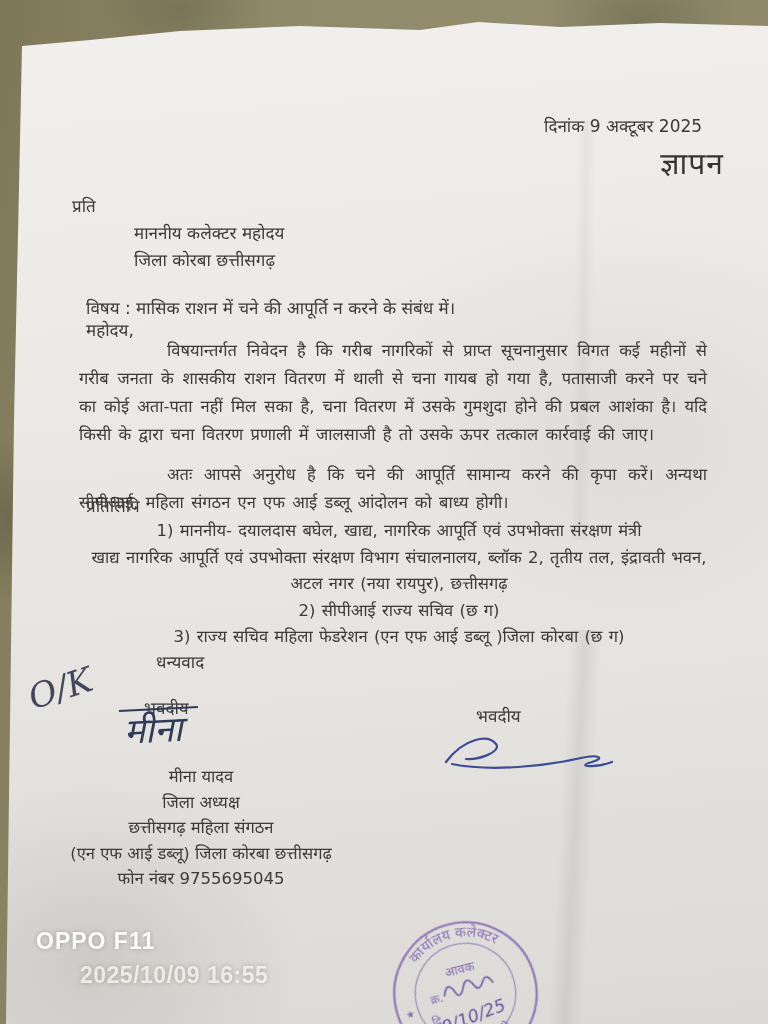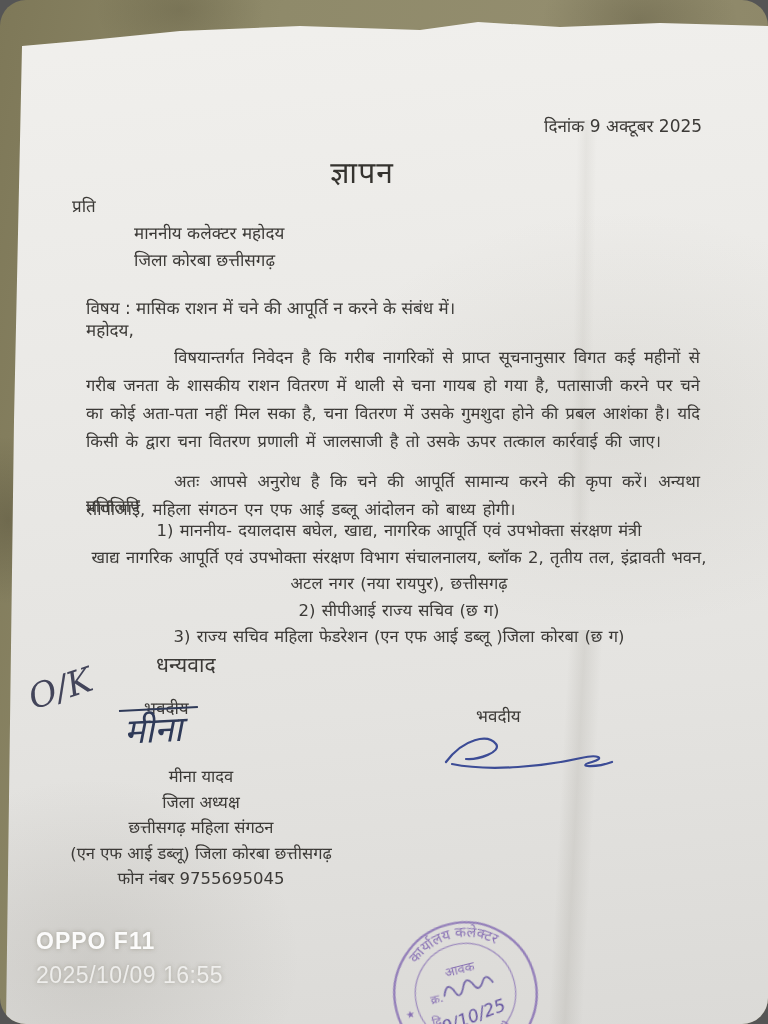--- a/index.html
+++ b/index.html
@@ -4,57 +4,56 @@
 <style>
   html,body{margin:0;padding:0;background:#555;}
   .photo{
     position:relative;width:768px;height:1024px;overflow:hidden;
     font-family:"DejaVu Sans",sans-serif;
     background:
       radial-gradient(140px 90px at 640px 20px, rgba(60,55,35,.25), transparent 70%),
       radial-gradient(120px 80px at 180px 10px, rgba(60,55,35,.20), transparent 70%),
       radial-gradient(90px 120px at 8px 520px, rgba(50,45,30,.25), transparent 70%),
       linear-gradient(100deg,#7e7858 0%, #8f8a6a 30%, #938d6e 60%, #8a8465 100%);
-    border-radius: 26px;
   }
   .paper{
     position:absolute;left:0;top:0;width:768px;height:1024px;
     clip-path:polygon(22px 46px,90px 40px,180px 31px,300px 26px,420px 30px,478px 22px,560px 27px,660px 23px,768px 26px,768px 1024px,6px 1024px,14px 420px);
     background:
       radial-gradient(420px 300px at 620px 420px, rgba(130,125,110,.10), transparent 70%),
       radial-gradient(300px 260px at 90px 960px, rgba(100,95,85,.14), transparent 70%),
       linear-gradient(175deg,#f1f0ed 0%, #eae9e6 38%, #e4e3e0 68%, #dbdad7 100%);
     filter:drop-shadow(0 3px 6px rgba(40,35,20,.5));
     color:#3c3a37;
   }
   .crease{position:absolute;pointer-events:none;}
   .crease.v1{left:545px;top:630px;width:60px;height:394px;background:linear-gradient(93deg,transparent 30%,rgba(110,105,92,.12) 50%,transparent 72%);}
   .crease.v2{left:560px;top:120px;width:46px;height:420px;background:linear-gradient(91deg,transparent 32%,rgba(110,105,92,.07) 50%,transparent 70%);}
   .abs{position:absolute;}
-  .title{left:0;top:142px;width:724px;text-align:center;font-size:30px;letter-spacing:1px;color:#35332f;margin-top:9px;}
+  .title{left:0;top:142px;width:724px;text-align:right;font-size:30px;letter-spacing:1px;color:#35332f;}
   .date{left:544px;top:114px;font-size:17px;}
   .label{font-size:17px;}
   .recipients{left:134px;top:220px;font-size:17px;line-height:27px;}
   .subject{left:86px;top:280px;font-size:17px;margin-top:16px;}
   .salutation{left:86px;top:318px;font-size:17px;}
   .bodytext{left:78px;top:336px;width:630px;font-size:16.5px;line-height:28px;text-align:justify;word-spacing:2px;}
-  .bodytext p{margin:8px;text-indent:88px;}
+  .bodytext p{margin:1px;text-indent:88px;}
   .bodytext p + p{margin-top:12px;}
   .copylist{left:78px;top:518px;width:642px;font-size:16.5px;line-height:26.5px;word-spacing:1px;text-align:center;}
-  .thanks{left:156px;top:650px;font-size:21px;}
+  .thanks{left:156px;top:650px;font-size:17px;}
   .okmark{left:28px;top:668px;font-size:34px;font-family:"DejaVu Serif",serif;font-style:italic;color:#43455a;transform:rotate(-18deg);}
   .closing{font-size:17px;}
   .sig-meena{left:120px;top:708px;transform:rotate(-3deg);}
   .sig-meena span{display:inline-block;font-size:35px;font-style:italic;color:#2f3a58;border-top:2.5px solid #2f3a58;padding:0 16px 0 4px;line-height:1.15;}
   .block-center{text-align:center;font-size:16.5px;line-height:25.5px;}
   .left-block{left:36px;top:764px;width:330px;}
   .right-block{left:322px;top:776px;width:420px;}
   .sig-svg{left:436px;top:728px;}
   .watermark{left:36px;top:928px;color:rgba(255,255,255,.95);font-family:"Liberation Sans",sans-serif;font-weight:bold;font-size:23px;letter-spacing:1px;text-shadow:0 0 4px rgba(120,115,95,.5);}
-  .watermark .dt{font-weight:normal;margin-top:7px;color:rgba(255,255,255,.72);letter-spacing:0.5px;}
+  .watermark .dt{font-weight:bold;margin-top:7px;color:rgba(255,255,255,.72);letter-spacing:0.5px;margin-left:44px;}
   .stamp{left:388px;top:916px;width:155px;height:155px;transform:rotate(-14deg);opacity:.88;}
   .stamp svg{overflow:visible;}
 </style>
 </head>
 <body>
 
 <div class="photo">
   <div class="paper">
     <div class="crease v1"></div>
     <div class="crease v2"></div>

